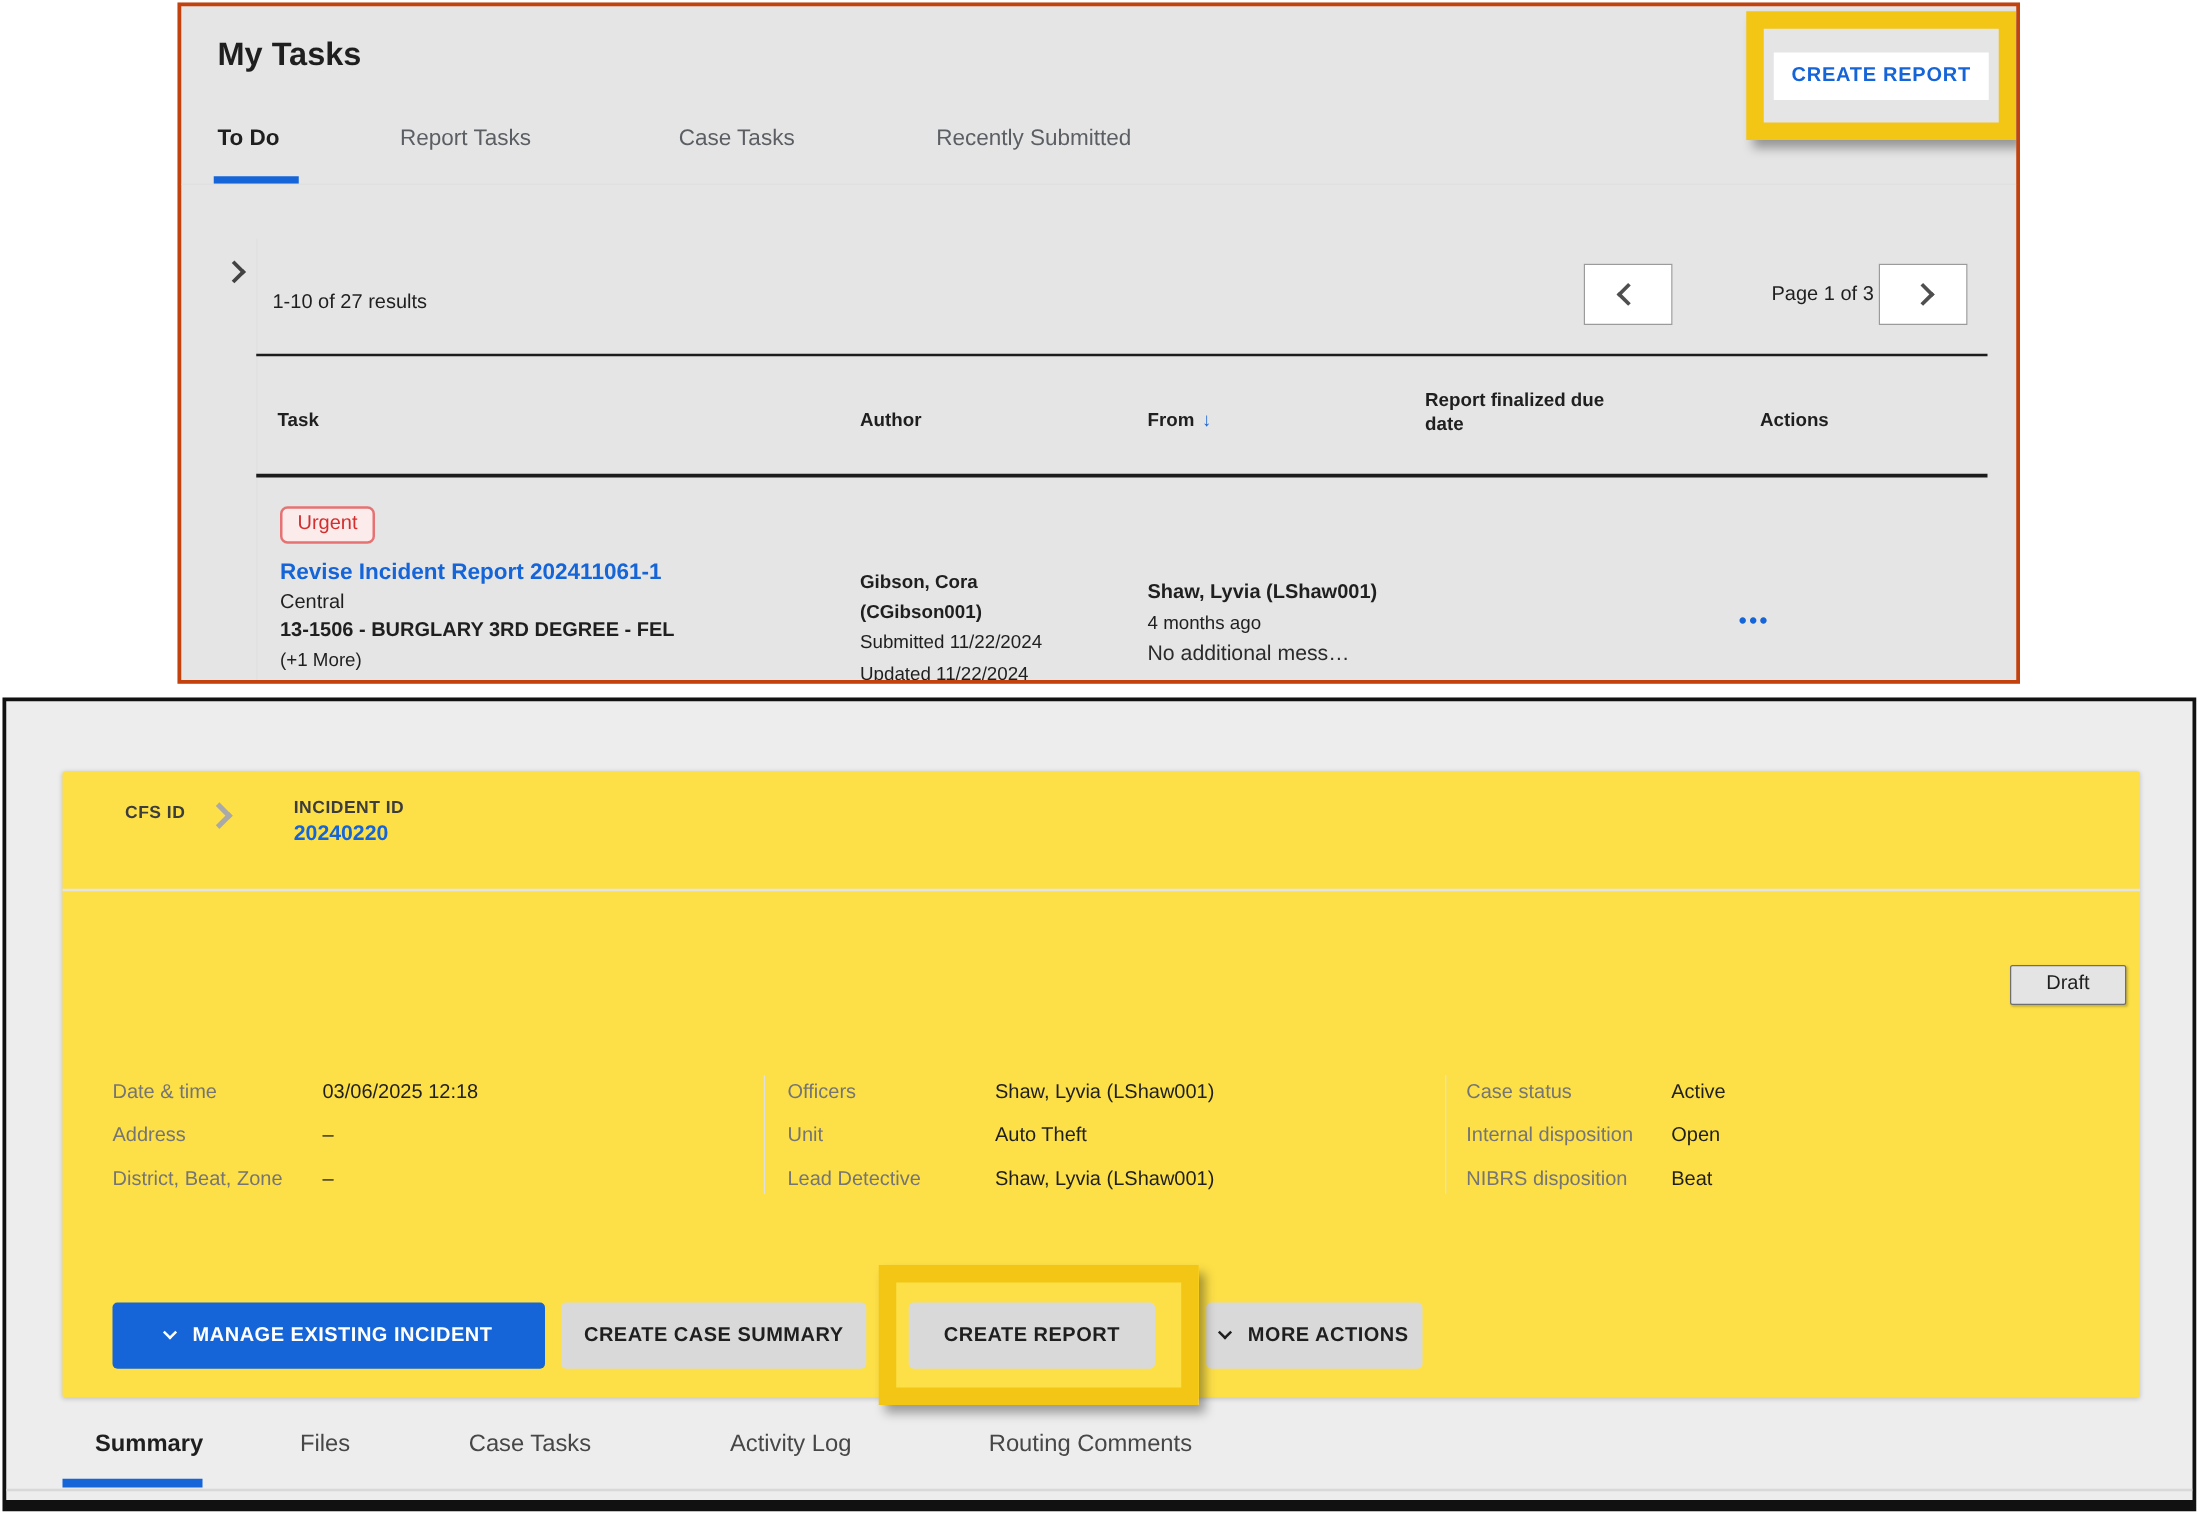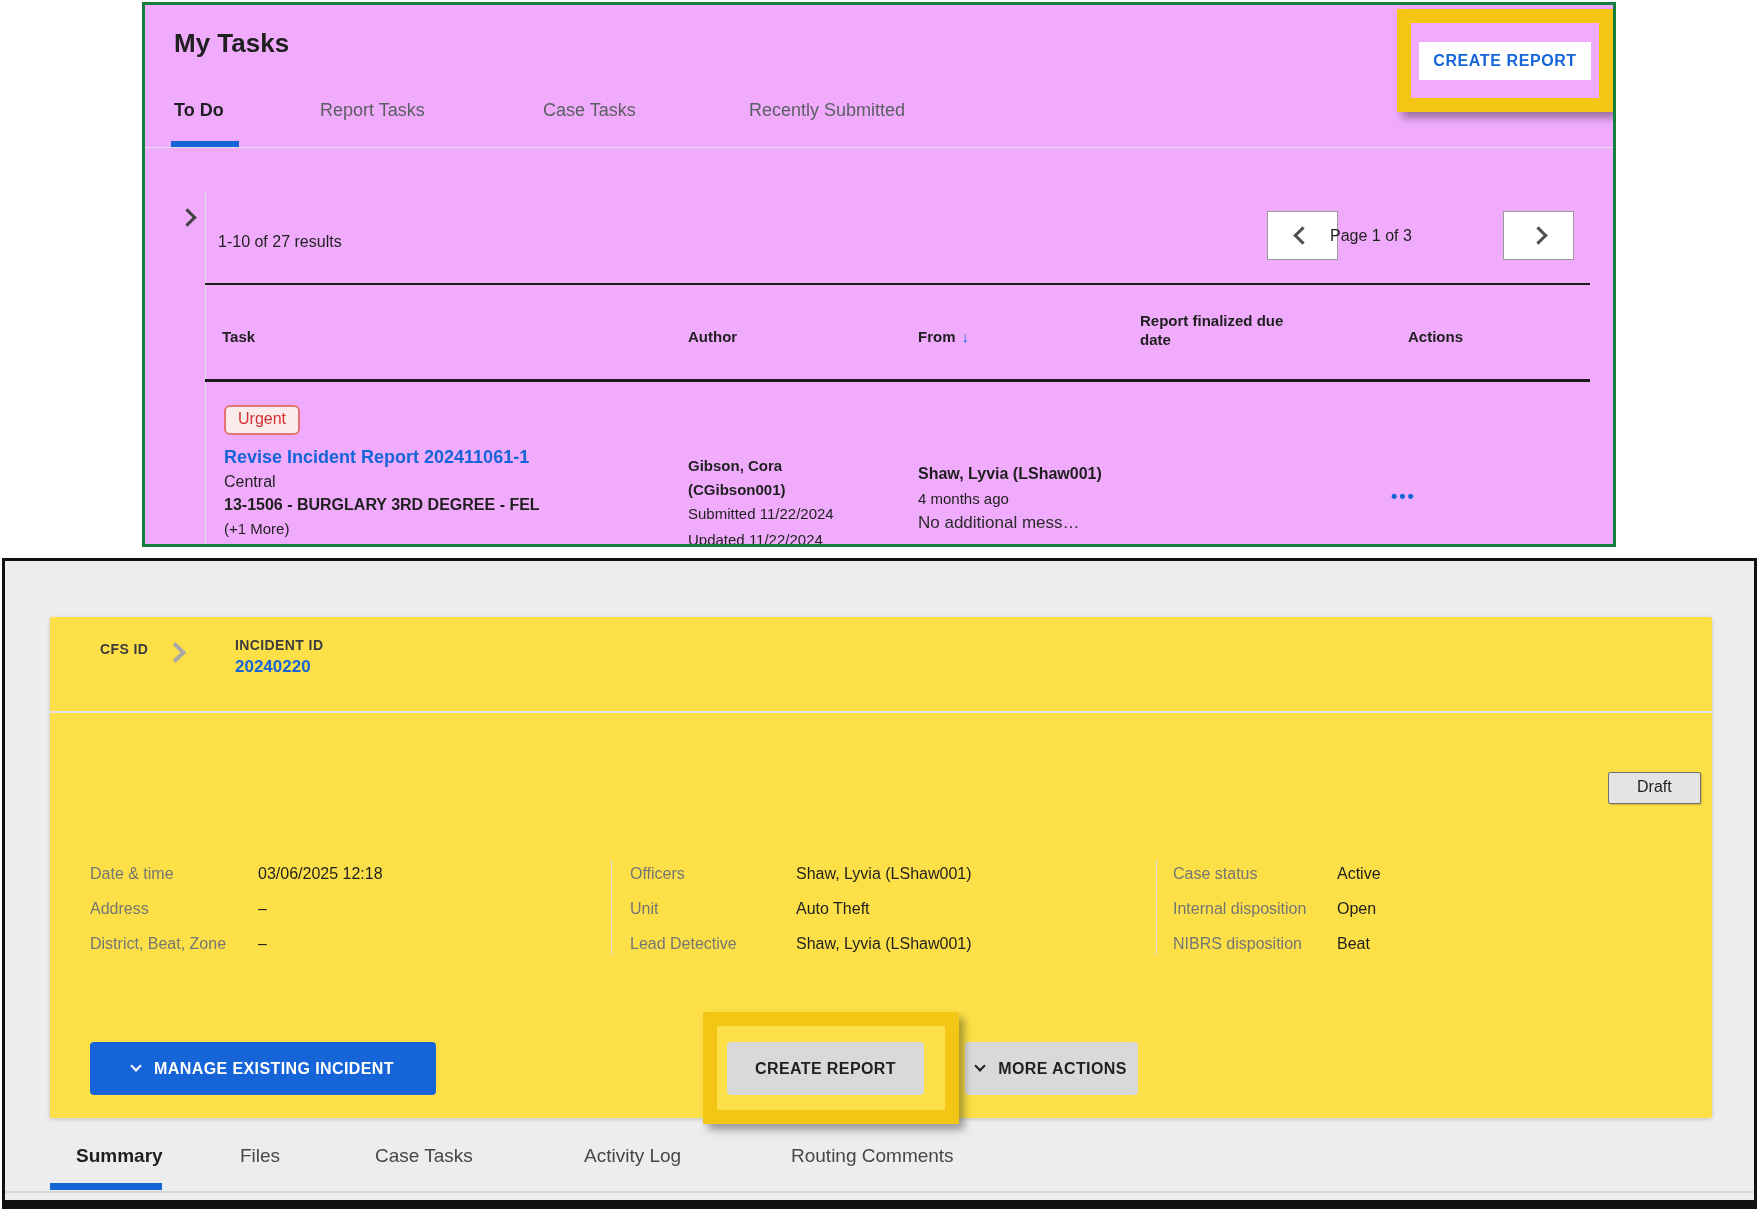--- a/index.html
+++ b/index.html
@@ -18,39 +18,39 @@
   html,body{background:#fff;}
   .screen{position:relative;width:1760px;height:1211px;background:#fff;overflow:hidden;}
 
   
   .chev{display:inline-block;border-style:solid;border-color:currentColor;border-width:0 3px 3px 0;width:13px;height:13px;}
   .chev-right{transform:rotate(-45deg);}
   .chev-left{transform:rotate(135deg);}
   .chev-down{transform:rotate(45deg);}
 
   
-  .tasks-panel{position:absolute;left:142px;top:2px;width:1474px;height:545px;background:#f0abfc;border:3px solid #15803d;overflow:hidden;}
+  .tasks-panel{position:absolute;left:142px;top:2px;width:1474px;height:545px;background:#e5e5e5;border:3px solid #c2410c;overflow:hidden;}
   .tasks-title{position:absolute;left:29px;top:22px;font-size:26px;line-height:32px;font-weight:bold;color:var(--text-dark);}
   .t-tab{position:absolute;top:95px;font-size:18px;color:#5b5f63;cursor:pointer;white-space:nowrap;}
   .t-tab.active{color:var(--text-dark);font-weight:bold;}
   .t-tab-todo{left:29px;} .t-tab-report{left:175px;} .t-tab-case{left:398px;} .t-tab-recent{left:604px;}
   .t-tab-underline{position:absolute;left:26px;top:136px;width:68px;height:6px;background:var(--accent-blue);}
   .t-tabs-line{position:absolute;left:0;top:142px;width:100%;height:1px;background:var(--line-gray);}
 
   .hl-box{position:absolute;border:14px solid var(--highlight-yellow);box-shadow:5px 6px 8px rgba(0,0,0,.35);display:flex;align-items:center;justify-content:center;background:transparent;z-index:6;}
   .hl-top{left:1252px;top:4px;width:216px;height:103px;}
   .create-report-link{background:#fff;border:none;color:var(--accent-blue);font-size:16px;font-weight:bold;letter-spacing:.6px;cursor:pointer;padding:10px 14px;}
 
   .collapse-chev{position:absolute;left:36px;top:206px;color:#424242;cursor:pointer;}
   .results-vdivider{position:absolute;left:60px;top:186px;bottom:0;width:1px;background:var(--line-gray);}
   .results-count{position:absolute;left:73px;top:228px;font-size:16px;color:var(--text-dark);}
 
   .page-btn{position:absolute;top:206px;width:71px;height:49px;background:#fff;border:1px solid #9b9b9b;display:flex;align-items:center;justify-content:center;color:#4f4f4f;cursor:pointer;}
   .page-prev{left:1122px;} .page-next{left:1358px;}
-  .page-label{position:absolute;left:1185px;top:222px;width:130px;text-align:left;font-size:16px;color:var(--text-dark);}
+  .page-label{position:absolute;left:1224px;top:222px;width:130px;text-align:right;font-size:16px;color:var(--text-dark);}
 
   .thead-line{position:absolute;left:60px;width:1385px;background:#1c1c1c;}
   .thead-line.top{top:278px;height:2px;}
   .thead-line.bottom{top:374px;height:3px;}
   .th{position:absolute;font-size:15px;line-height:19px;font-weight:bold;color:var(--text-dark);cursor:pointer;}
   .th-task{left:77px;top:322px;} .th-author{left:543px;top:322px;} .th-from{left:773px;top:322px;}
   .th-due{left:995px;top:306px;width:175px;} .th-actions{left:1235px;top:322px;margin-left:28px;}
   .sort-arrow{color:var(--accent-blue);font-size:15px;font-weight:bold;margin-left:6px;}
 
   .urgent-badge{position:absolute;left:79px;top:400px;padding:3px 12px 5px;border:2px solid var(--urgent-border);border-radius:6px;background:var(--urgent-bg);color:var(--urgent-red);font-size:16px;}
@@ -196,20 +196,21 @@
       <div class="meta-value m-c3v m-r1">Active</div>
       <div class="meta-label m-c3l m-r2">Internal disposition</div>
       <div class="meta-value m-c3v m-r2">Open</div>
       <div class="meta-label m-c3l m-r3">NIBRS disposition</div>
       <div class="meta-value m-c3v m-r3">Beat</div>
 
       <button class="act-btn btn-manage">
         <span class="chev chev-down btn-chev"></span>
         <span>MANAGE EXISTING INCIDENT</span>
       </button>
+      <button class="act-btn btn-case-summary">CREATE CASE SUMMARY</button>
       <button class="act-btn btn-create-report">CREATE REPORT</button>
       <div class="hl-box hl-bottom"></div>
       <button class="act-btn btn-more-actions">
         <span class="chev chev-down btn-chev"></span>
         <span>MORE ACTIONS</span>
       </button>
     </div>
 
     <span class="i-tab i-tab-summary active">Summary</span>
     <span class="i-tab i-tab-files">Files</span>

